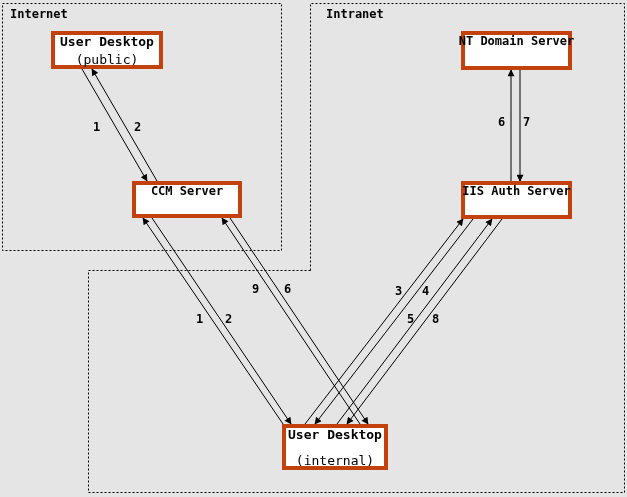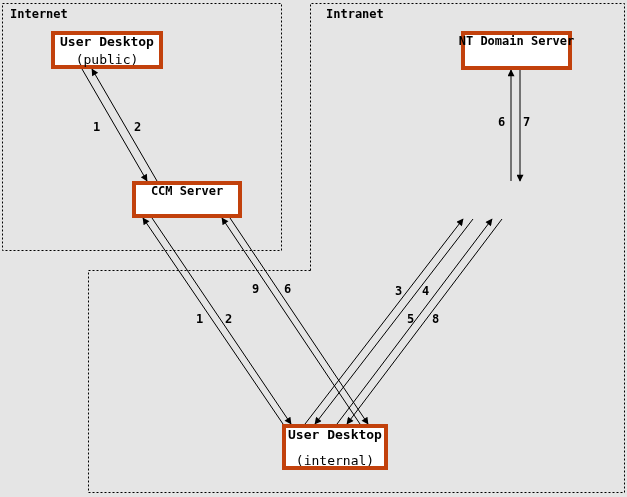--- a/index.html
+++ b/index.html
@@ -98,20 +98,23 @@
   </div>
 
   <div class="node" style="left:132px; top:181px; width:110px; height:37px;">
     <span class="node-title">CCM Server</span>
   </div>
 
   <div class="node" style="left:461px; top:31px; width:111px; height:39px;">
     <span class="node-title">NT Domain Server</span>
   </div>
 
+  <div class="node" style="left:461px; top:181px; width:111px; height:38px;">
+    <span class="node-title">IIS Auth Server</span>
+  </div>
 
   <div class="node" style="left:282px; top:424px; width:106px; height:46px;">
     <span class="node-title big">User Desktop</span>
     <span class="node-subtitle">(internal)</span>
   </div>
 
   <span class="edge-label" style="left:93px;  top:121px;">1</span>
   <span class="edge-label" style="left:134px; top:121px;">2</span>
   <span class="edge-label" style="left:196px; top:313px;">1</span>
   <span class="edge-label" style="left:225px; top:313px;">2</span>

